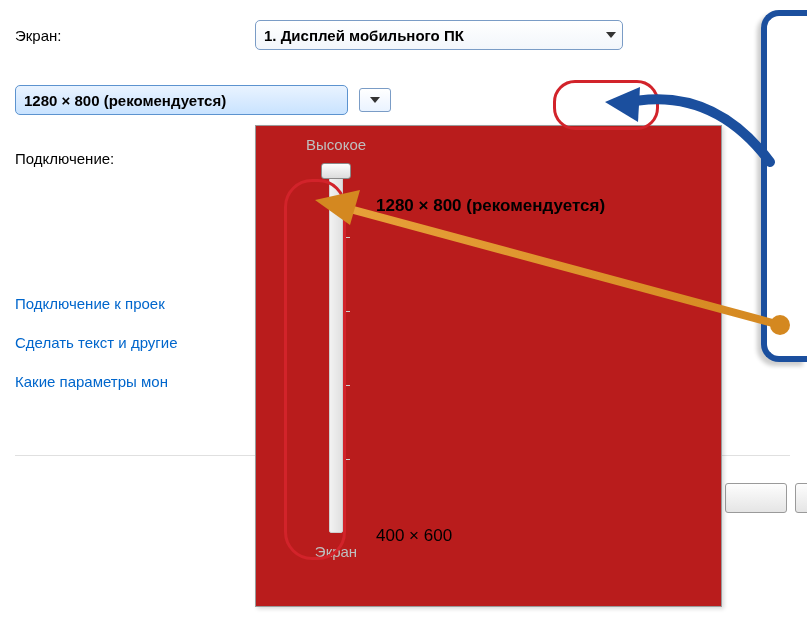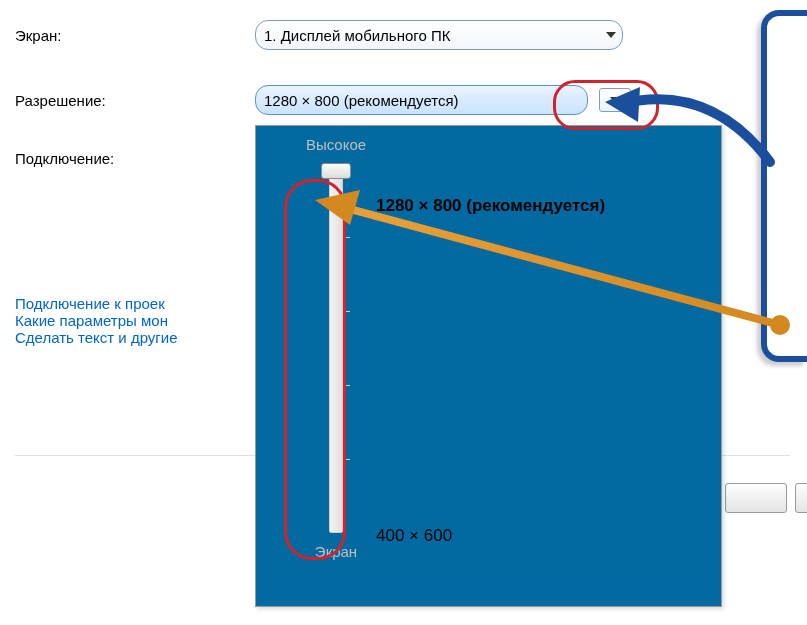--- a/index.html
+++ b/index.html
@@ -26,26 +26,27 @@
     margin-bottom: 35px;
   }
   .label {
     width: 240px;
     color: #000;
   }
   .dropdown {
     position: relative;
     height: 28px;
     border: 1px solid #7a9cc6;
-    border-radius: 13px;
+    border-radius: 5px;
     background: linear-gradient(#fff, #f2f6fb);
     display: flex;
     align-items: center;
     padding: 0 28px 0 8px;
     cursor: pointer;
+    font-weight: bold;
   }
   .dropdown.highlight {
     background: linear-gradient(#e9f3ff, #c9e3ff);
     border-color: #5c93cf;
   }
   .dropdown .chev {
     position: absolute;
     right: 6px;
     top: 50%;
     transform: translateY(-50%);
@@ -53,20 +54,21 @@
   }
   .dropdown .chev svg { display: block; }
   .screen-dd { width: 330px; }
   .res-dd    { width: 295px; }
   .links {
     position: absolute;
     left: 15px;
     top: 295px;
     display: flex;
     flex-direction: column;
+    gap: 22px;
   }
   .links a {
     color: #0066cc;
     text-decoration: none;
     white-space: nowrap;
     cursor: pointer;
   }
   .divider {
     position: absolute;
     left: 15px;
@@ -74,21 +76,21 @@
     width: 775px;
     height: 1px;
     background: #e0e0e0;
   }
   .panel {
     position: absolute;
     left: 255px;
     top: 125px;
     width: 465px;
     height: 480px;
-    background: #0369a1;
+    background: #b91c1c;
     border: 1px solid #9a9a9a;
     box-shadow: 2px 2px 4px rgba(0,0,0,0.15);
   }
   .slider-area {
     position: absolute;
     left: 30px;
     top: 10px;
     width: 100px;
     text-align: center;
   }
@@ -208,39 +210,38 @@
     <div class="dropdown screen-dd">
       <span>1. Дисплей мобильного ПК</span>
       <span class="chev">
         <svg width="10" height="6">
             <path d="M0 0 L10 0 L5 6 Z" fill="#333"></path>
           </svg>
       </span>
     </div>
   </div>
   <div class="row">
-    <span class="label">Разрешение:</span>
     <div class="dropdown res-dd highlight">
       <span>1280 × 800 (рекомендуется)</span>
       <span class="chev" style="right:-44px; background:linear-gradient(#fff,#eaf3ff); border:1px solid #7a9cc6; border-radius:3px; padding:8px 10px;">
         <svg width="10" height="6">
             <path d="M0 0 L10 0 L5 6 Z" fill="#333"></path>
           </svg>
       </span>
     </div>
   </div>
   <div class="row">
     <span class="label">Подключение:</span>
   </div>
 </div>
 
 <div class="links">
   <a>Подключение к проек</a>
+  <a>Сделать текст и другие</a>
   <a>Какие параметры мон</a>
-  <a>Сделать текст и другие</a>
 </div>
 
 <div class="divider"></div>
 
 <div class="btn btn1"></div>
 <div class="btn btn2"></div>
 
 <div class="panel">
   <div class="slider-area">
     <div class="slider-label">Высокое</div>

